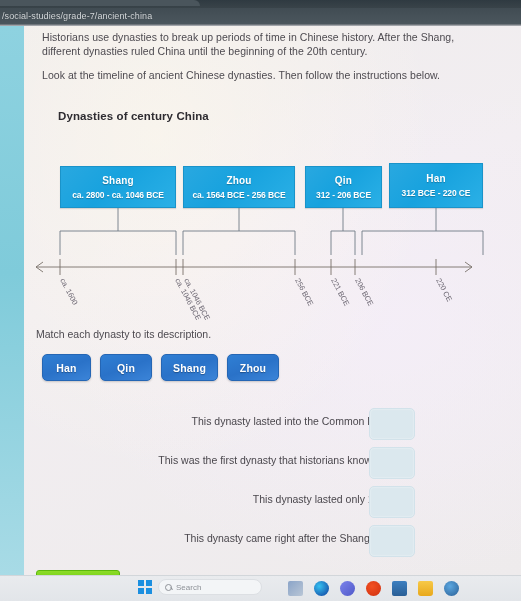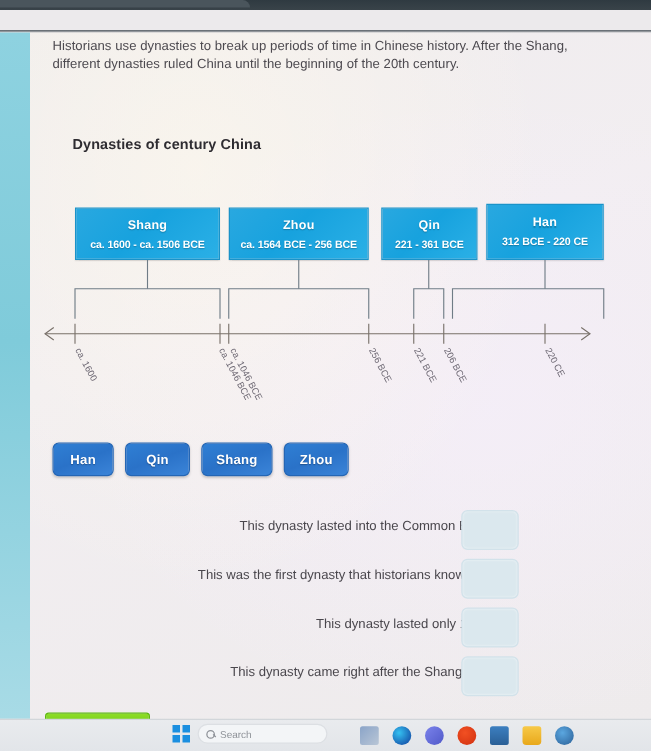--- a/index.html
+++ b/index.html
@@ -230,46 +230,50 @@
   .ico-files { background: linear-gradient(180deg,#f7c948,#e8a81b); border-radius: 2px 2px 3px 3px; }
   .ico-app   { background: radial-gradient(circle at 40% 35%,#5ba7e0,#2a5f96); border-radius: 50%; }
 </style>
 </head>
 <body>
 
 <div id="root">
 
   <div class="chrome-top"></div>
   <div class="chrome-tabstrip"></div>
+  <div class="urlbar">
+    <span class="urlbar-text">/social-studies/grade-7/ancient-china</span>
+  </div>
   <div class="chrome-shadow"></div>
 
   <div class="page">
     <div class="sidebar-strip"></div>
 
     <div class="content">
 
       <div class="intro">
         <p>Historians use dynasties to break up periods of time in Chinese history. After the Shang, different dynasties ruled China until the beginning of the 20th century.</p>
+        <p>Look at the timeline of ancient Chinese dynasties. Then follow the instructions below.</p>
       </div>
 
       <div class="tl-title">Dynasties of century China</div>
 
       <div class="timeline">
 
         <div class="dyn-box" style="left:36px; top:36px; width:116px; height:42px;">
           <span class="dyn-name">Shang</span>
-          <span class="dyn-range">ca. 1600 - ca. 1506 BCE</span>
+          <span class="dyn-range">ca. 2800 - ca. 1046 BCE</span>
         </div>
         <div class="dyn-box" style="left:159px; top:36px; width:112px; height:42px;">
           <span class="dyn-name">Zhou</span>
           <span class="dyn-range">ca. 1564 BCE - 256 BCE</span>
         </div>
         <div class="dyn-box" style="left:281px; top:36px; width:77px; height:42px;">
           <span class="dyn-name">Qin</span>
-          <span class="dyn-range">221 - 361 BCE</span>
+          <span class="dyn-range">312 - 206 BCE</span>
         </div>
         <div class="dyn-box" style="left:365px; top:33px; width:94px; height:45px;">
           <span class="dyn-name">Han</span>
           <span class="dyn-range">312 BCE - 220 CE</span>
         </div>
 
         <svg class="tl-svg" width="497" height="190" viewBox="0 0 497 190">
           <g stroke="#6f7c86" stroke-width="0.9" fill="none">
 
             <path d="M94,78 L94,101"></path>
@@ -302,20 +306,21 @@
             <text transform="translate(151,150) rotate(62)">ca. 1046 BCE</text>
             <text transform="translate(160,150) rotate(62)">ca. 1046 BCE</text>
             <text transform="translate(271,150) rotate(62)">256 BCE</text>
             <text transform="translate(307,150) rotate(62)">221 BCE</text>
             <text transform="translate(331,150) rotate(62)">206 BCE</text>
             <text transform="translate(412,150) rotate(62)">220 CE</text>
           </g>
         </svg>
       </div>
 
+      <div class="match-prompt">Match each dynasty to its description.</div>
 
       <div class="tile-row">
         <div class="tile w1">Han</div>
         <div class="tile w2">Qin</div>
         <div class="tile w3">Shang</div>
         <div class="tile w4">Zhou</div>
       </div>
 
       <div class="rows">
         <div class="match-row">

